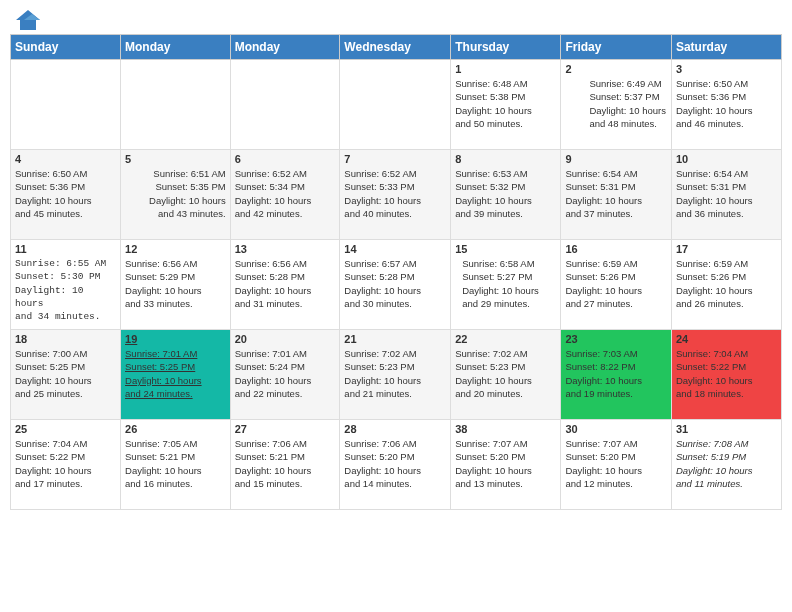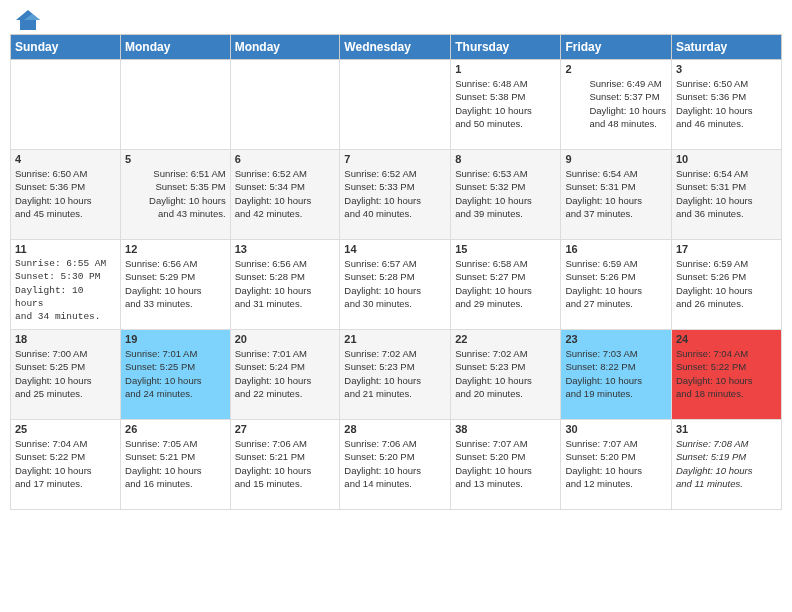--- a/index.html
+++ b/index.html
@@ -214,21 +214,21 @@
         </td>
         <td>
           <span class="day-num">14</span>
           <div class="day-info" style="white-space: pre-line;">Sunrise: 6:57 AM
 Sunset: 5:28 PM
 Daylight: 10 hours
 and 30 minutes.</div>
         </td>
         <td>
           <span class="day-num">15</span>
-          <div class="day-info" style="white-space: pre-line;">Sunrise: 6:58 AM
+          <div class="day-info" style="white-space: pre-line; margin-left: 7px;">Sunrise: 6:58 AM
 Sunset: 5:27 PM
 Daylight: 10 hours
 and 29 minutes.</div>
         </td>
         <td>
           <span class="day-num">16</span>
           <div class="day-info" style="white-space: pre-line;">Sunrise: 6:59 AM
 Sunset: 5:26 PM
 Daylight: 10 hours
 and 27 minutes.</div>
@@ -242,21 +242,21 @@
         </td>
       </tr>
       <tr>
         <td style="background: rgb(245, 245, 245);">
           <span class="day-num">18</span>
           <div class="day-info" style="white-space: pre-line;">Sunrise: 7:00 AM
 Sunset: 5:25 PM
 Daylight: 10 hours
 and 25 minutes.</div>
         </td>
-        <td style="background: #7dd3fc;">
+        <td style="background: #14b8a6; text-decoration: underline;">
           <span class="day-num">19</span>
           <div class="day-info" style="white-space: pre-line;">Sunrise: 7:01 AM
 Sunset: 5:25 PM
 Daylight: 10 hours
 and 24 minutes.</div>
         </td>
         <td style="background: rgb(245, 245, 245); margin-left: 26px;">
           <span class="day-num">20</span>
           <div class="day-info" style="white-space: pre-line;">Sunrise: 7:01 AM
 Sunset: 5:24 PM
@@ -270,21 +270,21 @@
 Daylight: 10 hours
 and 21 minutes.</div>
         </td>
         <td style="background: rgb(245, 245, 245);">
           <span class="day-num">22</span>
           <div class="day-info" style="white-space: pre-line;">Sunrise: 7:02 AM
 Sunset: 5:23 PM
 Daylight: 10 hours
 and 20 minutes.</div>
         </td>
-        <td style="background: #7dd3fc;">
+        <td style="background: #22c55e;">
           <span class="day-num">23</span>
           <div class="day-info" style="white-space: pre-line;">Sunrise: 7:03 AM
 Sunset: 8:22 PM
 Daylight: 10 hours
 and 19 minutes.</div>
         </td>
         <td style="background: #ef4444; margin-left: 20px;">
           <span class="day-num">24</span>
           <div class="day-info" style="white-space: pre-line;">Sunrise: 7:04 AM
 Sunset: 5:22 PM

